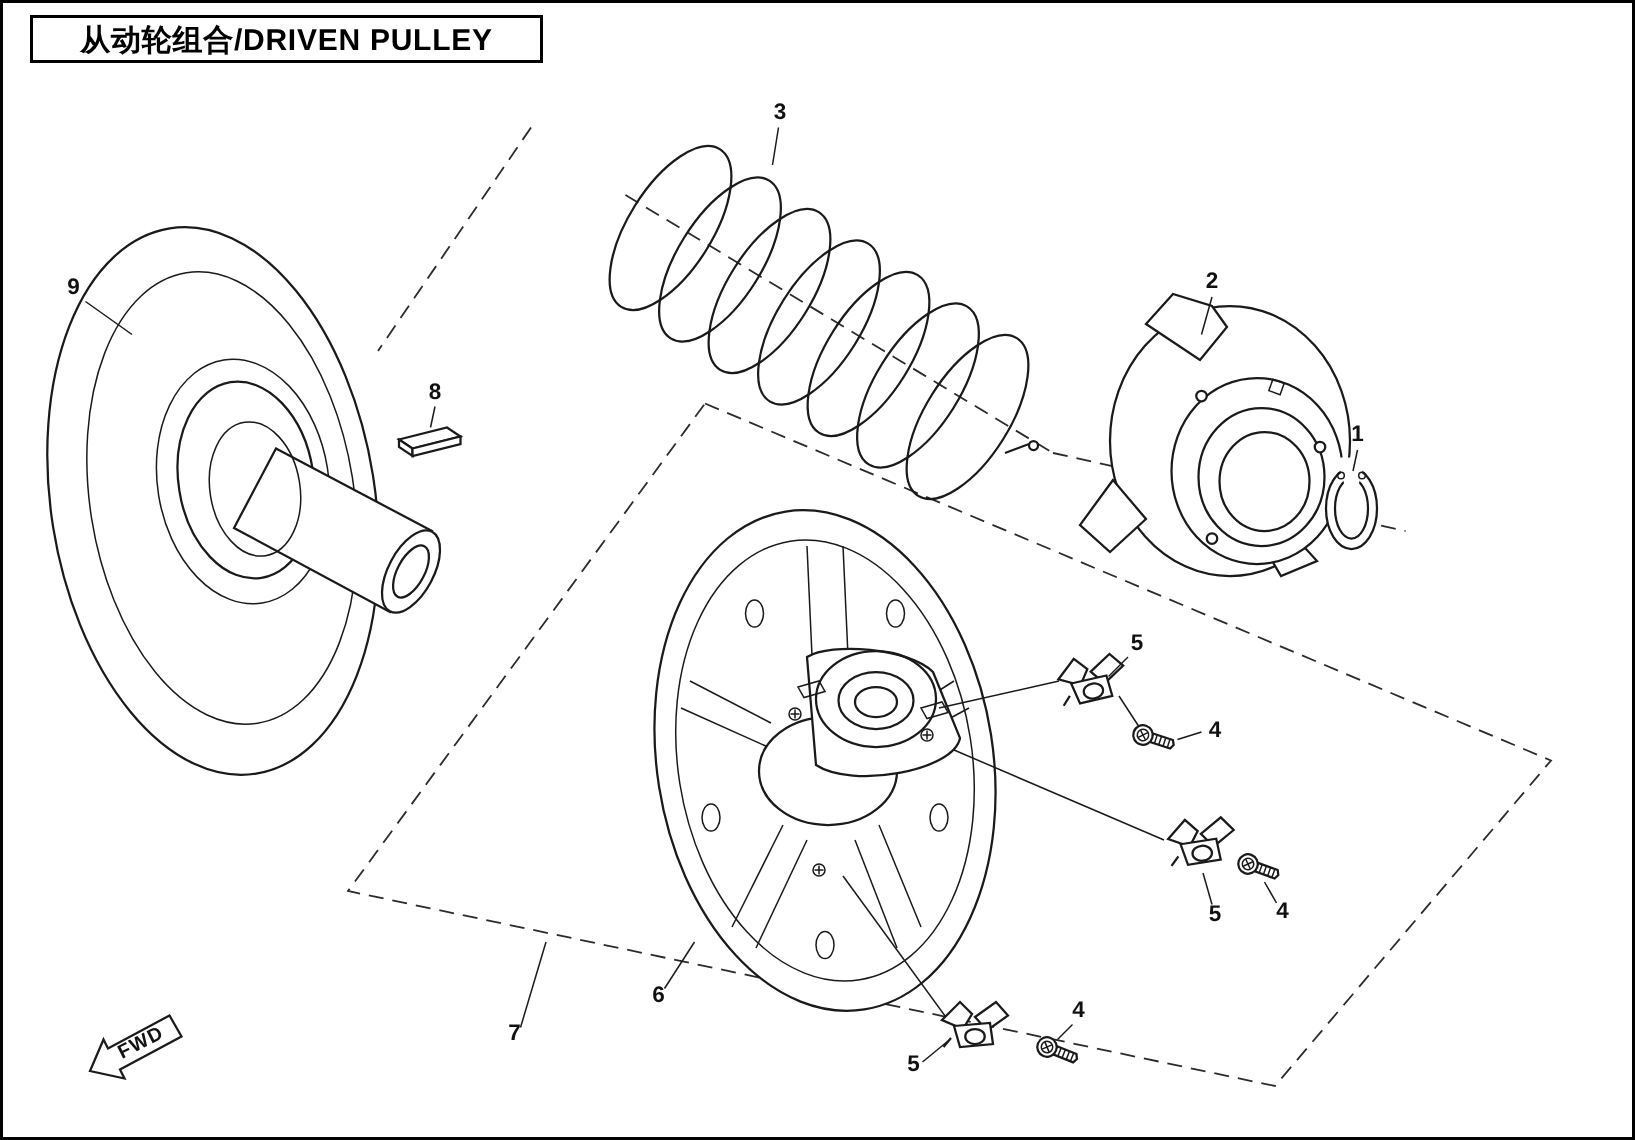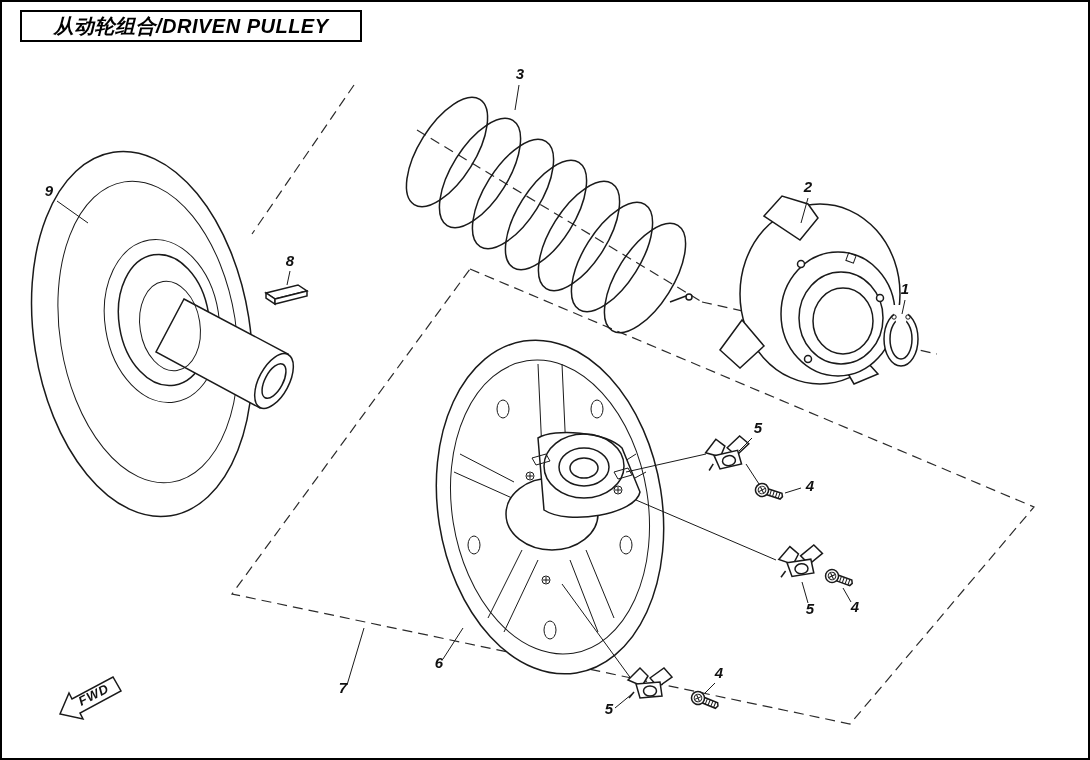--- a/index.html
+++ b/index.html
@@ -1,19 +1,19 @@
 <!DOCTYPE html>
 <html><head>
 <meta charset="utf-8">
 <style>
   * { margin:0; padding:0; box-sizing:border-box; }
   body { background:#ffffff; font-family:"Liberation Sans", sans-serif; }
   .page {
     position:relative; width:1090px; height:760px;
-    background:#ffffff; border:2px solid #000; overflow:hidden;font-style:italic;
+    background:#ffffff; border:2px solid #000; overflow:hidden;
   }
   .title-box {
     position:absolute; left:18px; top:8px; width:342px; height:32px;
     border:2px solid #000; background:#fff;
     display:flex; align-items:center; justify-content:center;
     font-size:20px; font-weight:bold; color:#000; letter-spacing:.5px;
     z-index:5; font-family:"Liberation Sans", sans-serif;
   }
   svg.diagram { position:absolute; left:0; top:0; width:1090px; height:760px; }
   .ln   { stroke:#1a1a1a; stroke-width:1.5; fill:none; }

